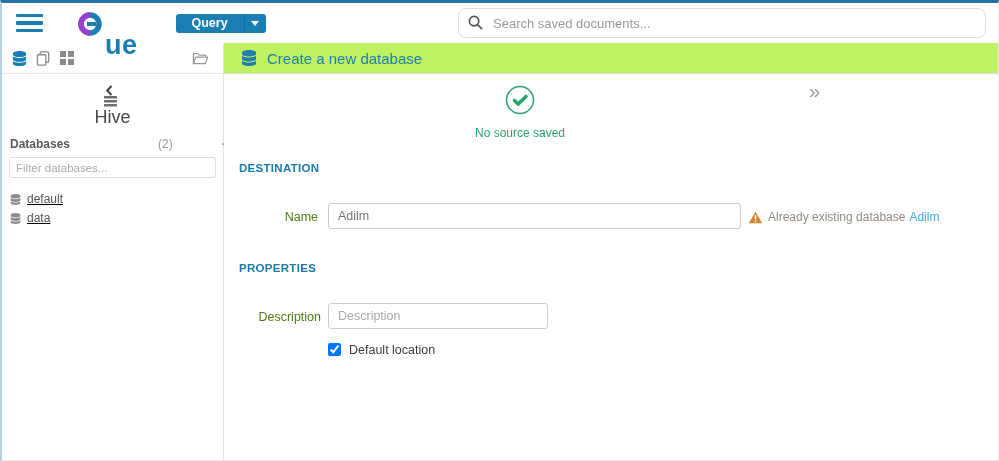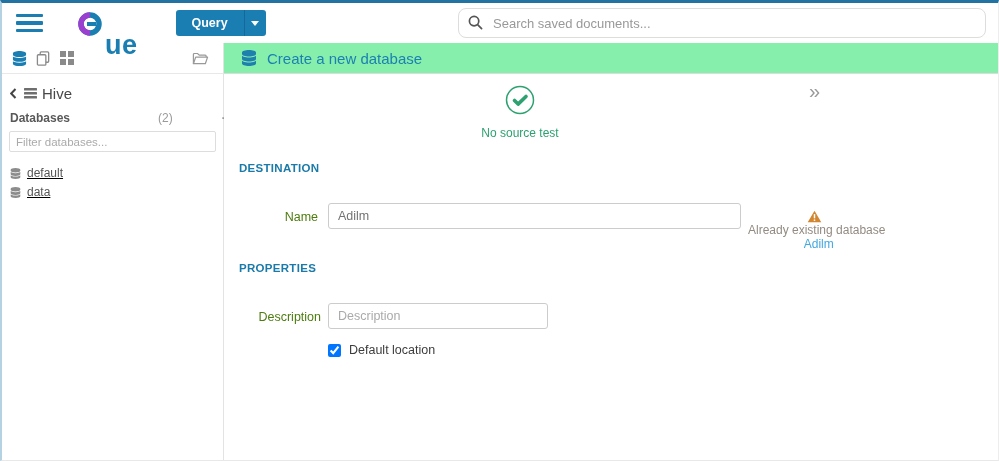--- a/index.html
+++ b/index.html
@@ -10,40 +10,40 @@
     border-right: 1px solid #ededed; border-bottom: 1px solid #e8e8e8;
     overflow: hidden;
   }
   
   .topbar { position: relative; height: 40px; background: #fff; display: flex; align-items: center; }
   .hamburger { margin-left: 14px; width: 27px; cursor: pointer; }
   .hamburger span { display: block; height: 3.5px; background: #1b7eb2; border-radius: 1px; margin-bottom: 4px; }
   .hamburger span:last-child { margin-bottom: 0; }
   .logo { margin-left: 33px; display: flex; align-items: center; cursor: pointer; }
   .logo-text { font-size: 27px; font-weight: bold; color: #1b7eb2; letter-spacing: 0.5px; margin-left: 1px; line-height: 26px; margin-top: 44px; }
-  .query-btn { margin-left: 38px; height: 26px; display: flex; align-items: stretch; border-radius: 3px; overflow: hidden; background: #1b7eb2; cursor: pointer; }
+  .query-btn { margin-left: 38px; height: 19px; display: flex; align-items: stretch; border-radius: 3px; overflow: hidden; background: #1b7eb2; cursor: pointer; }
   .query-btn .label { color: #fff; font-size: 12.5px; font-weight: bold; display: flex; align-items: center; padding: 0 16px; }
   .query-btn .split { width: 1px; background: #15699a; }
   .query-btn .caret-area { width: 21px; display: flex; align-items: center; justify-content: center; }
   .caret-down { width: 0; height: 0; border-left: 4px solid transparent; border-right: 4px solid transparent; border-top: 5px solid #fff; }
   .search-wrap { position: absolute; left: 456px; top: 5px; width: 528px; height: 30px; }
   .search-wrap input {
     width: 100%; height: 100%; border: 1px solid #ddd; border-radius: 8px;
     padding: 0 10px 0 34px; font-size: 13px; color: #555; outline: none;
     font-family: "Liberation Sans", sans-serif;
   }
   .search-wrap input::placeholder { color: #999; }
   .search-icon { position: absolute; left: 10px; top: 7px; }
   
   .body-row { display: flex; height: 417px; }
   .sidebar { width: 222px; border-right: 1px solid #e3e3e3; background: #fff; flex-shrink: 0; }
   .assist-header { height: 31px; border-bottom: 1px solid #e8e8e8; display: flex; align-items: center; padding: 0 10px; }
   .assist-header .icon-btn { margin-right: 9px; cursor: pointer; display: flex; align-items: center; }
   .assist-header .spacer { flex: 1; }
-  .source-row { margin: 11px 8px 4px; display: flex; align-items: center; font-size: 15px; color: #484848; }
+  .source-row { margin: 11px 8px 4px; display: flex; align-items: center; font-size: 18px; color: #484848; flex-direction: column; }
   .source-row .chev { margin-right: 7px; cursor: pointer; display: flex; align-items: center; }
   .source-row .src-icon { margin-right: 5px; display: flex; align-items: center; }
   .source-row .src-name { cursor: pointer; }
   .db-header { margin: 9px 8px 0; display: flex; align-items: center; font-size: 12px; gap: 44px; }
   .db-header .hdr { font-weight: bold; color: #595959; }
   .db-header .spacer { flex: 1; }
   .db-header .count { color: #9a9a9a; margin-right: 5px; }
   .db-header .plus { color: #9a9a9a; font-weight: bold; font-size: 14px; margin-right: 6px; cursor: pointer; line-height: 12px; }
   .db-header .refresh { color: #9a9a9a; font-size: 13px; cursor: pointer; line-height: 12px; }
   .filter-wrap { margin: 6px 7px 0; }
@@ -51,44 +51,44 @@
     width: 100%; height: 21px; border: 1px solid #ddd; border-radius: 2px;
     font-size: 11.5px; color: #555; padding: 0 6px; outline: none;
     font-family: "Liberation Sans", sans-serif;
   }
   .filter-wrap input::placeholder { color: #aaa; }
   .db-list { margin-top: 12px; text-decoration: underline; }
   .db-item { display: flex; align-items: center; padding: 2px 8px; font-size: 12px; color: #555; cursor: pointer; line-height: 15px; }
   .db-item svg { margin-right: 6px; }
   
   .main { flex: 1; position: relative; background: #fff; }
-  .main-header { height: 31px; background: #86efac; border-bottom: 1px solid #dcdcdc; display: flex; align-items: center; padding-left: 17px; }
+  .main-header { height: 31px; background: #bef264; border-bottom: 1px solid #dcdcdc; display: flex; align-items: center; padding-left: 17px; }
   .main-header .title { color: #1d80b2; font-size: 15px; margin-left: 10px; }
   .main-content { position: relative; height: 386px; }
   .status-block { position: absolute; left: 230px; top: 11px; width: 132px; text-align: center; }
   .status-block .txt { margin-top: 7px; font-size: 12px; color: #2da170; }
   .skip-chev { position: absolute; left: 585px; top: 6px; font-size: 20px; color: #999; cursor: pointer; }
   .section-heading { position: absolute; left: 15px; font-size: 11.5px; font-weight: bold; color: #1a7aa9; letter-spacing: 0.3px; }
   .h-destination { top: 88px; }
   .h-properties { top: 188px; }
   .field-label { position: absolute; font-size: 12.5px; color: #4d7c0f; text-align: right; }
   .name-label { left: 0; width: 94px; top: 136px; }
   .desc-label { left: 0; width: 97px; top: 236px; }
   .text-input {
     position: absolute; height: 26px; border: 1px solid #ccc; border-radius: 3px;
     font-size: 12.5px; color: #737373; padding: 0 9px; outline: none;
     font-family: "Liberation Sans", sans-serif; background: #fff;
   }
   .text-input::placeholder { color: #aaa; }
   .name-input { left: 104px; top: 129px; width: 413px; }
   .desc-input { left: 104px; top: 229px; width: 220px; }
-  .warning { position: absolute; left: 524px; top: 136px; display: flex; align-items: center; font-size: 12px; color: #938b82; white-space: nowrap; flex-direction: column; }
+  .warning { position: absolute; left: 524px; top: 136px; display: flex; align-items: center; font-size: 12px; color: #938b82; white-space: nowrap; }
   .warning svg { margin-right: 5px; }
   .warning a { color: #43a8e2; text-decoration: none; margin-left: 4px; cursor: pointer; }
-  .checkbox-row { position: absolute; left: 104px; top: 269px; display: flex; align-items: flex-end; }
+  .checkbox-row { position: absolute; left: 104px; top: 269px; display: flex; align-items: flex-start; }
   .checkbox-row input { width: 13px; height: 13px; margin: 0 8px 0 0; cursor: pointer; }
   .checkbox-row label { font-size: 12.5px; color: #3c3c3c; }
 </style>
 </head>
 <body>
 
 <div class="app">
 
   <div class="topbar">
     <div class="hamburger">
@@ -204,21 +204,21 @@
         <span class="title">Create a new database</span>
       </div>
 
       <div class="main-content">
 
         <div class="status-block">
           <svg width="30" height="30" viewBox="0 0 30 30">
             <circle cx="15" cy="15" r="13.5" fill="#fff" stroke="#2da170" stroke-width="1.5"></circle>
             <path d="M9.5 15.5 l3.6 3.6 L21 11.5" fill="none" stroke="#2da170" stroke-width="3.6" stroke-linecap="round" stroke-linejoin="round"></path>
           </svg>
-          <div class="txt">No source test</div>
+          <div class="txt">No source saved</div>
         </div>
 
         <div class="skip-chev">»</div>
 
         <div class="section-heading h-destination">DESTINATION</div>
 
         <div class="field-label name-label">Name</div>
         <input class="text-input name-input" type="text" value="Adilm" style="">
         <div class="warning">
           <svg width="15" height="13" viewBox="0 0 16 14">

